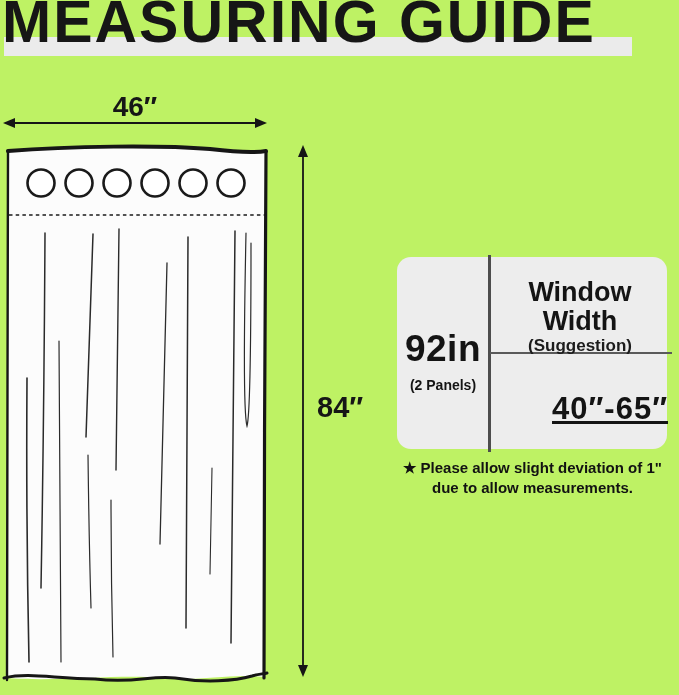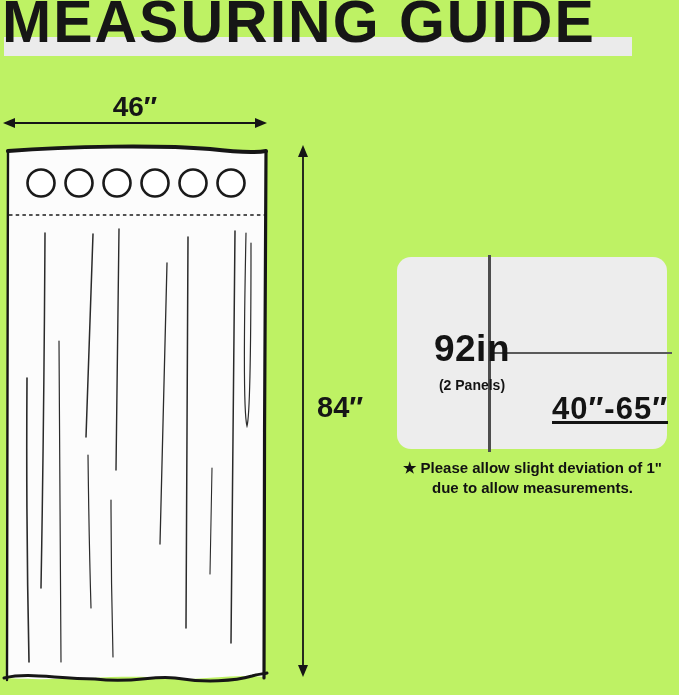--- a/index.html
+++ b/index.html
@@ -36,21 +36,20 @@
     position:absolute;left:488px;top:255px;
     width:3px;height:197px;background:#4d4d4d;
   }
   .h-divider{
     position:absolute;left:490px;top:352px;
     width:182px;height:2px;background:#5a5a5a;
   }
   .cell-panel-size{
     position:absolute;left:398px;top:330px;width:90px;
     text-align:center;
-    padding-left:29px;
   }
   .panel-width{
     font-size:37px;line-height:37px;font-weight:700;
     letter-spacing:0.5px;color:#141414;
   }
   .panel-note{
     font-size:14px;line-height:16px;font-weight:700;
     margin-top:10px;color:#141414;
   }
   .cell-window-width{
@@ -142,20 +141,24 @@
 
   <div class="spec-table"></div>
   <div class="v-divider"></div>
   <div class="h-divider"></div>
 
   <div class="cell-panel-size">
     <div class="panel-width">92in</div>
     <div class="panel-note">(2 Panels)</div>
   </div>
 
+  <div class="cell-window-width">
+    <div class="window-width-header">Window Width</div>
+    <div class="window-width-sub">(Suggestion)</div>
+  </div>
 
   <div class="cell-range">40″-65″</div>
 
   <div class="note">
     <div>
       <span class="star">★</span><span>Please allow slight deviation of 1"</span>
     </div>
     <div>due to allow measurements.</div>
   </div>
 

